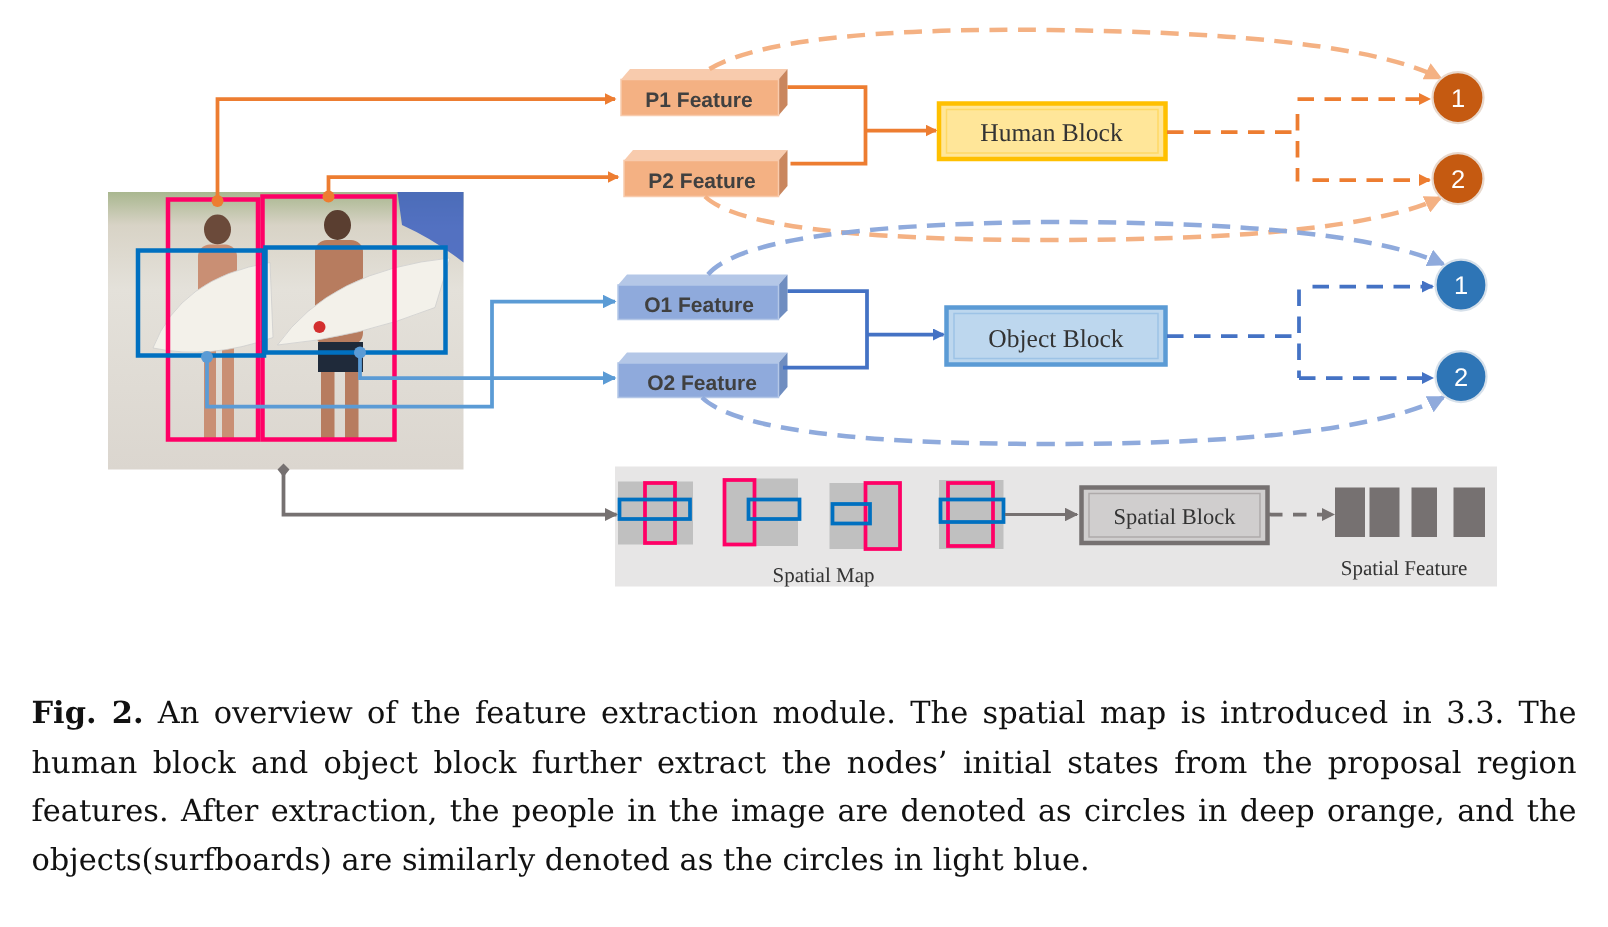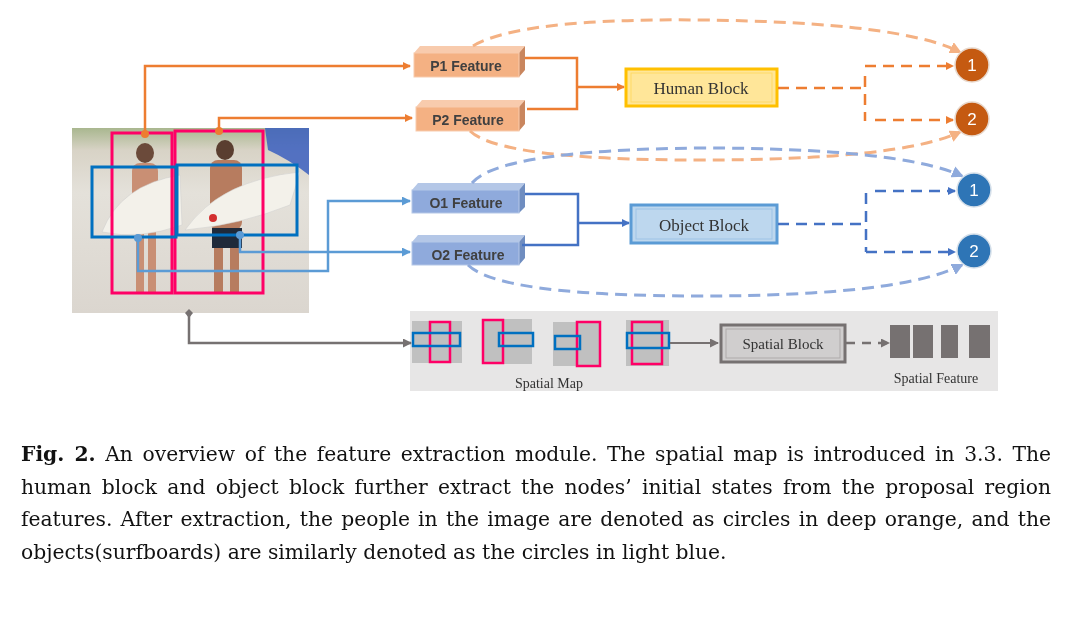--- a/index.html
+++ b/index.html
@@ -3,21 +3,21 @@
   <meta charset="utf-8">
   <style>
     html, body { margin: 0; padding: 0; background: #ffffff; }
     body { width: 1072px; height: 618px; position: relative; overflow: hidden; }
     #figure { position: absolute; left: 0; top: 0; width: 1072px; height: 400px; }
     .feat-label { font-family: "Liberation Sans", sans-serif; font-weight: bold; font-size: 14px; fill: #404040; }
     .block-label { font-family: "Liberation Serif", serif; font-size: 17px; fill: #333333; }
     .small-label { font-family: "Liberation Serif", serif; font-size: 14px; fill: #333333; }
     .node-label { font-family: "Liberation Sans", sans-serif; font-size: 17px; fill: #ffffff; }
     #caption {
-      position: absolute; left: 21px; top: 418px; width: 1030px;
+      position: absolute; left: 21px; top: 439px; width: 1030px;
       font-family: "DejaVu Serif", serif; font-size: 20.3px; line-height: 32.6px;
       color: #111111; text-align: justify; text-align-last: left;
     }
     #caption .fig-num { font-weight: bold; }
   </style>
 </head>
 <body>
 
 <svg id="figure" width="1072" height="400" viewBox="0 0 1072 400" xmlns="http://www.w3.org/2000/svg">
   <defs>

